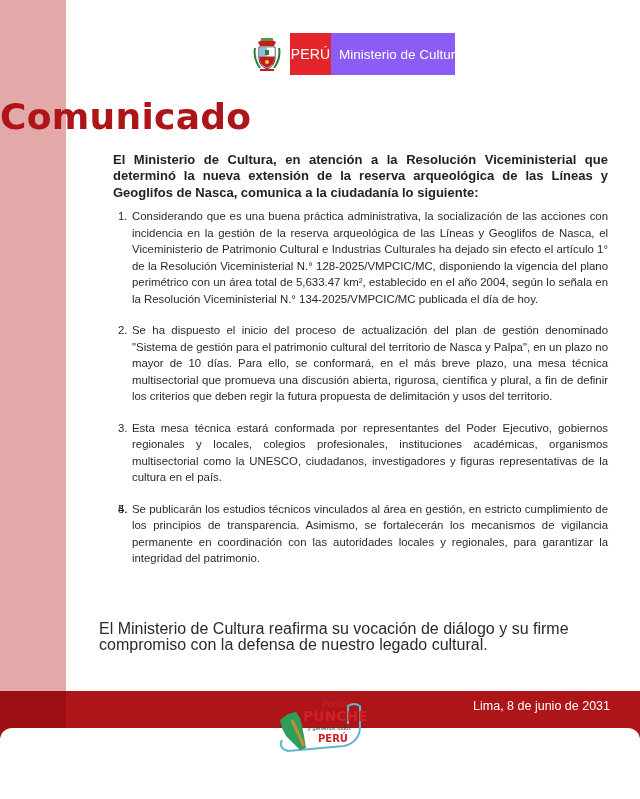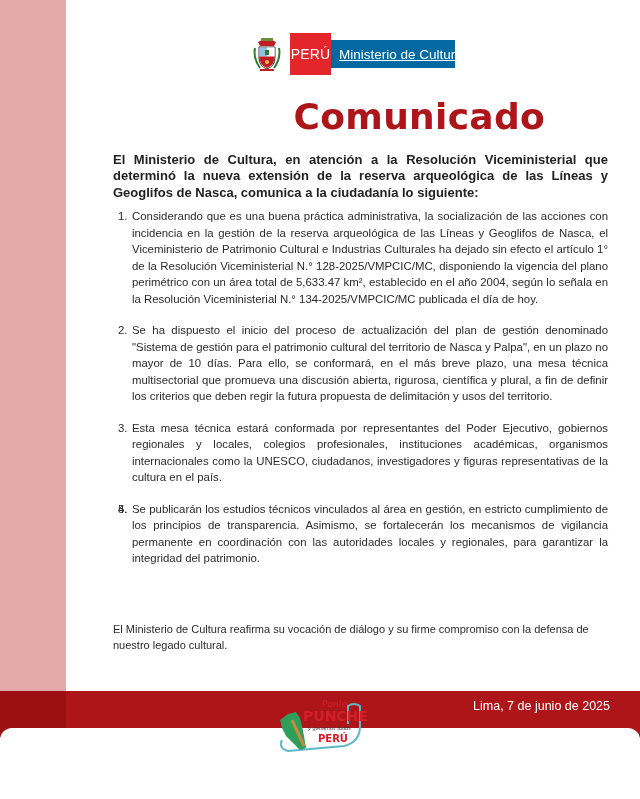--- a/index.html
+++ b/index.html
@@ -19,27 +19,27 @@
   .coat-of-arms {
     width: 30px; height: 40px; margin-right: 8px; position: relative;
   }
   .coat-of-arms svg { width: 30px; height: 40px; display: block; }
   .peru-box {
     background: #e4262c; color: #fff; height: 42px; width: 41px;
     display: flex; align-items: center; justify-content: center;
     font-size: 14px; letter-spacing: 0.2px;
   }
   .ministry-box {
-    background: #0369a1; color: #fff; height: 28px; width: 124px;
+    background: #8b5cf6; color: #fff; height: 42px; width: 124px;
     display: flex; align-items: center; padding-left: 8px;
-    font-size: 13.5px; white-space: nowrap; text-decoration: underline;
+    font-size: 13.5px; white-space: nowrap;
   }
 
   .title {
-    position: absolute; top: 96px; left: 0; width: 545px; text-align: right;
+    position: absolute; top: 96px; left: 0; width: 545px; text-align: left;
     color: #ad1519; font-weight: bold; font-size: 36px; letter-spacing: 0.3px;
     font-family: "DejaVu Sans", sans-serif;
   }
 
   .intro {
     position: absolute; top: 152px; left: 113px; width: 495px;
     font-weight: bold; font-size: 13px; line-height: 16.3px; text-align: justify;
     color: #222;
   }
 
@@ -49,22 +49,22 @@
   }
   .items li {
     position: relative; padding-left: 14px;
     font-size: 11.4px; line-height: 16.5px; text-align: justify; color: #2a2a2a;
   }
   .items li .num {
     position: absolute; left: 0; top: 0;
   }
 
   .closing {
-    position: absolute; top: 621px; left: 113px; width: 495px;
-    font-size: 11px; line-height: 16px; color: #2a2a2a;
+    position: absolute; top: 621px; left: 99px; width: 495px;
+    font-size: 16px; line-height: 16px; color: #2a2a2a;
   }
 
   .red-band {
     position: absolute; top: 691px; left: 0; width: 640px; height: 47px;
     background: #ad1519;
   }
   .red-band-left {
     position: absolute; top: 691px; left: 0; width: 66px; height: 47px;
     background: #9c0f13;
   }
@@ -115,36 +115,36 @@
   <li style="margin-bottom:15px;">
     <span class="num">1.</span>
     <span>Considerando que es una buena práctica administrativa, la socialización de las acciones con incidencia en la gestión de la reserva arqueológica de las Líneas y Geoglifos de Nasca, el Viceministerio de Patrimonio Cultural e Industrias Culturales ha dejado sin efecto el artículo 1° de la Resolución Viceministerial N.° 128-2025/VMPCIC/MC, disponiendo la vigencia del plano perimétrico con un área total de 5,633.47 km², establecido en el año 2004, según lo señala en la Resolución Viceministerial N.° 134-2025/VMPCIC/MC publicada el día de hoy.</span>
   </li>
   <li style="margin-bottom:15px;">
     <span class="num">2.</span>
     <span>Se ha dispuesto el inicio del proceso de actualización del plan de gestión denominado "Sistema de gestión para el patrimonio cultural del territorio de Nasca y Palpa", en un plazo no mayor de 10 días. Para ello, se conformará, en el más breve plazo, una mesa técnica multisectorial que promueva una discusión abierta, rigurosa, científica y plural, a fin de definir los criterios que deben regir la futura propuesta de delimitación y usos del territorio.</span>
   </li>
   <li style="margin-bottom:15px;">
     <span class="num">3.</span>
-    <span>Esta mesa técnica estará conformada por representantes del Poder Ejecutivo, gobiernos regionales y locales, colegios profesionales, instituciones académicas, organismos internacionales como la UNESCO, ciudadanos, investigadores y figuras representativas de la cultura en el país.</span>
+    <span>Esta mesa técnica estará conformada por representantes del Poder Ejecutivo, gobiernos regionales y locales, colegios profesionales, instituciones académicas, organismos multisectorial como la UNESCO, ciudadanos, investigadores y figuras representativas de la cultura en el país.</span>
   </li>
   <li style="margin-bottom:15px;">
     <span class="num">4.</span>
   </li>
   <li>
     <span class="num">5.</span>
     <span>Se publicarán los estudios técnicos vinculados al área en gestión, en estricto cumplimiento de los principios de transparencia. Asimismo, se fortalecerán los mecanismos de vigilancia permanente en coordinación con las autoridades locales y regionales, para garantizar la integridad del patrimonio.</span>
   </li>
 </ol>
 
 <p class="closing">El Ministerio de Cultura reafirma su vocación de diálogo y su firme compromiso con la defensa de nuestro legado cultural.</p>
 
 <div class="red-band"></div>
 <div class="red-band-left"></div>
-<div class="date">Lima, 7 de junio de 2025</div>
+<div class="date">Lima, 8 de junio de 2031</div>
 
 <div class="bottom-card"></div>
 
 <div class="campaign-logo">
   <svg viewBox="0 0 95 60">
 
     <path d="M8 44 Q4 52 14 55 L70 50 Q86 46 86 30 L86 10 Q80 6 74 10 L74 28" fill="none" stroke="#5fb8c8" stroke-width="2"></path>
 
     <path d="M6 24 L14 18 L22 16 L26 22 L28 30 L30 40 L32 52 L26 54 L20 48 L12 40 L8 32 Z" fill="#2e9e5b"></path>
     <path d="M18 24 L30 50" stroke="#c98b3a" stroke-width="3"></path>

